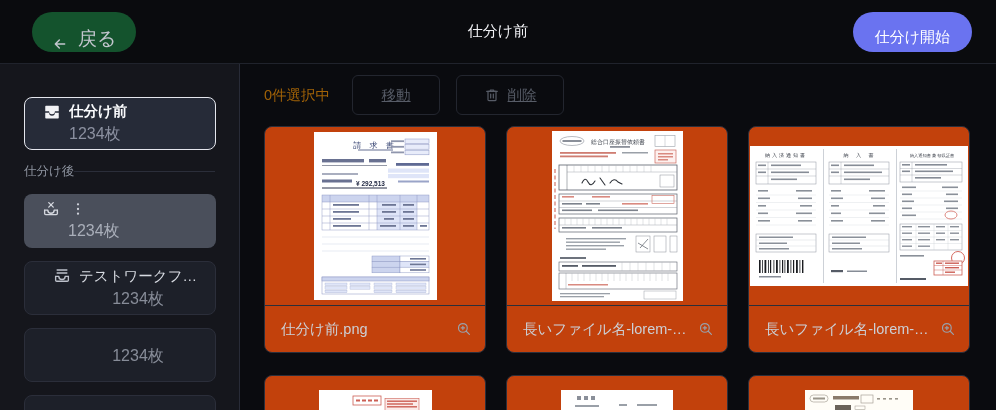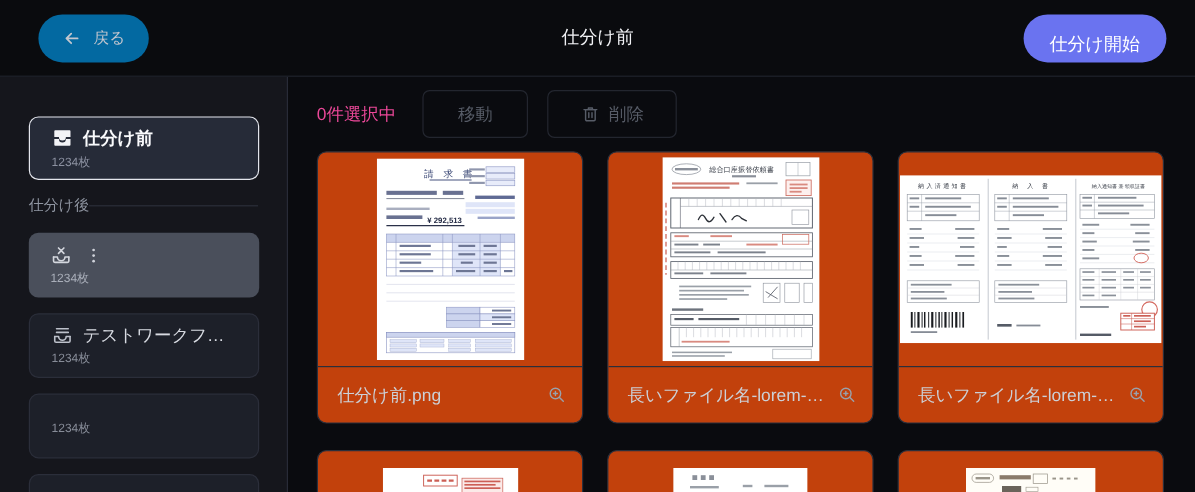--- a/index.html
+++ b/index.html
@@ -2,60 +2,60 @@
 <html><head>
 <meta charset="utf-8">
 <style>
   * { margin:0; padding:0; box-sizing:border-box; }
   html,body { width:996px; height:410px; overflow:hidden; background:#0a0b0f;
     font-family:"Liberation Sans", sans-serif; }
 
   
   .header { height:64px; background:#0a0b0e; border-bottom:1px solid #20232c;
     display:flex; align-items:center; padding:0 24px 0 32px; position:relative; }
-  .btn-back { display:flex; align-items:center; gap:10px; height:40px; padding:0 20px;
-    background:#0369a1; color:#c3c6ce; border:none; border-radius:20px; font-size:13px;
+  .btn-back { display:flex; align-items:flex-end; gap:10px; height:40px; padding:0 20px;
+    background:#14532d; color:#c3c6ce; border:none; border-radius:20px; font-size:19px;
     font-family:inherit; cursor:pointer; }
   .header-title { position:absolute; left:50%; transform:translateX(-50%);
     color:#f1f2f5; font-size:15px; }
   .btn-start { margin-left:auto; height:40px; padding:16px 22px; background:#6a73f0;
     color:#ffffff; border:none; border-radius:20px; font-size:15px; font-family:inherit;
     cursor:pointer; }
 
   
   .layout { display:flex; height:346px; }
   .sidebar { width:240px; flex:0 0 240px; background:#15161c; border-right:1px solid #282b37;
     padding:33px 24px 0; overflow:hidden; }
   .main { flex:1; display:flex; flex-direction:column; overflow:hidden; background:#0a0b0f; }
 
   
   .tray-card { width:192px; height:54px; border-radius:8px; display:flex; flex-direction:column;
     justify-content:center; padding:0 8px 0 18px; margin-bottom:13px; cursor:pointer; }
   .tray-card.selected { background:#262b38; border:1.5px solid #e4e6ed; height:53px; }
   .tray-card.hovered { background:#4a4f5b; }
-  .tray-card.normal { background:#1d2029; border:1px solid #2b2e3a; }
+  .tray-card.normal { background:#1d2029; border:1px solid #2b2e3a;align-items:center; }
   .tray-row { display:flex; align-items:center; gap:8px; }
   .tray-label { flex:1; font-size:14.5px; color:#d8dbe2; white-space:nowrap; overflow:hidden; }
   .selected .tray-label { color:#fafbfd; font-weight:bold; }
-  .tray-count { font-size:10px; color:#878c98; margin-top:3px; }
+  .tray-count { font-size:16px; color:#878c98; margin-left:26px; margin-top:3px; }
   .hovered .tray-count { color:#a9aeb9; }
   .selected .tray-count { color:#8b90a0; }
   .icon { display:inline-flex; flex:0 0 auto; }
   .kebab { display:inline-flex; cursor:pointer; padding:0 2px; }
   .section { display:flex; align-items:center; margin:0 0 14px;
     color:#8f95a1; font-size:12.5px; white-space:nowrap; }
   .section-line { flex:1; height:1px; background:#2b2e3a; }
 
   
   .toolbar { height:62px; flex:0 0 62px; display:flex; align-items:center;
     padding:0 24px; gap:16px; }
-  .status { color:#ec4899; font-size:14.5px; margin-right:6px; }
+  .status { color:#a16207; font-size:14.5px; margin-right:6px; }
   .btn-ghost { height:40px; border:1px solid #23262f; border-radius:6px; background:transparent;
     color:#575c67; font-size:14.5px; font-family:inherit; display:flex; align-items:center;
-    justify-content:center; gap:8px; cursor:default; }
+    justify-content:center; gap:8px; cursor:default;text-decoration:underline; }
   .btn-move { width:88px; }
   .btn-delete { width:108px; }
 
   
   .grid { display:grid; grid-template-columns:repeat(3,222px); gap:22px 20px; padding:0 24px; }
   .card { width:222px; height:227px; background:#c2410c; border:1px solid #2b2f3b;
     border-radius:8px; display:flex; flex-direction:column; overflow:hidden; cursor:pointer; }
   .thumb { height:178px; flex:0 0 178px; display:flex; align-items:center; justify-content:center; }
   .card-footer { border-top:1px solid #2b2f3b; flex:1; display:flex; align-items:center;
     padding:0 12px 0 16px; }

